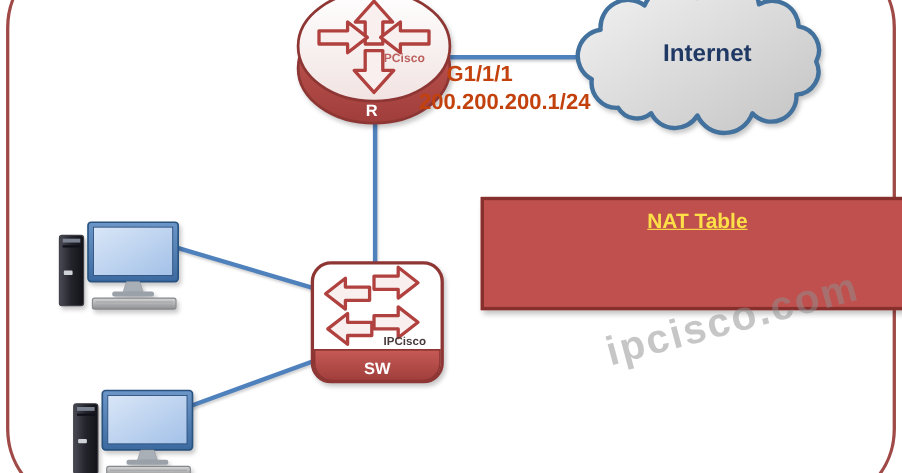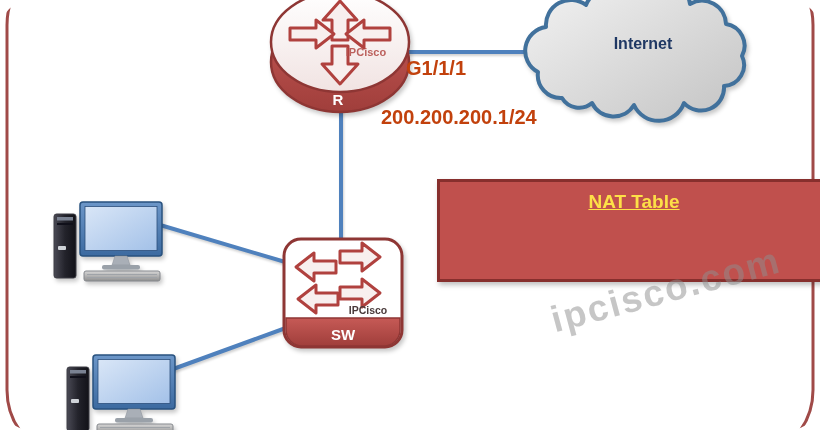--- a/index.html
+++ b/index.html
@@ -1,25 +1,25 @@
 <!DOCTYPE html>
 <html><head>
 <meta charset="utf-8">
 <style>
   html,body{margin:0;padding:0;background:#fff;}
   #canvas{position:relative;width:820px;height:430px;overflow:hidden;background:#ffffff;
-          font-family:"Liberation Sans",sans-serif;border-radius:31px;}
+          font-family:"Liberation Sans",sans-serif;}
   #shapes{position:absolute;left:0;top:0;width:820px;height:430px;}
   svg text{font-family:"Liberation Sans",sans-serif;font-weight:bold;}
   .lbl{position:absolute;font-weight:bold;color:#c2410c;white-space:nowrap;}
   #wan-name{left:406px;top:57px;font-size:20px;}
-  #wan-ip{left:381px;top:82px;font-size:20px;margin-top:24px;}
+  #wan-ip{left:381px;top:82px;font-size:20px;}
   #lan-block{left:170px;top:113px;width:153px;text-align:right;font-size:20px;line-height:23px;}
   #pc1-label{left:36px;top:278px;width:166px;text-align:center;font-size:20px;}
-  #internet-label{left:578px;top:35px;width:130px;text-align:center;font-size:16px;color:#1F3864;}
+  #internet-label{left:578px;top:35px;width:130px;text-align:center;font-size:22px;color:#1F3864;}
   #nat-table{position:absolute;left:437px;top:179px;width:394px;height:103px;box-sizing:border-box;
              background:#C0504D;border:3px solid #872F2D;color:#fde047;text-align:center;
              font-weight:bold;box-shadow:2px 3px 5px rgba(0,0,0,0.25);}
   #nat-title{margin-top:7px;font-size:19px;line-height:26px;text-decoration:underline;}
   .nat-row{font-size:19px;line-height:27px;letter-spacing:0.5px;}
   #watermark{position:absolute;left:552px;top:300px;font-size:37px;font-weight:bold;
              color:#8f8f8f;opacity:0.5;letter-spacing:2px;transform:rotate(-15deg);
              transform-origin:0 50%;z-index:5;}
   .links{filter:drop-shadow(1px 2px 1px rgba(0,0,0,0.18));}
   .devshadow{filter:drop-shadow(2px 3px 2px rgba(0,0,0,0.22));}

